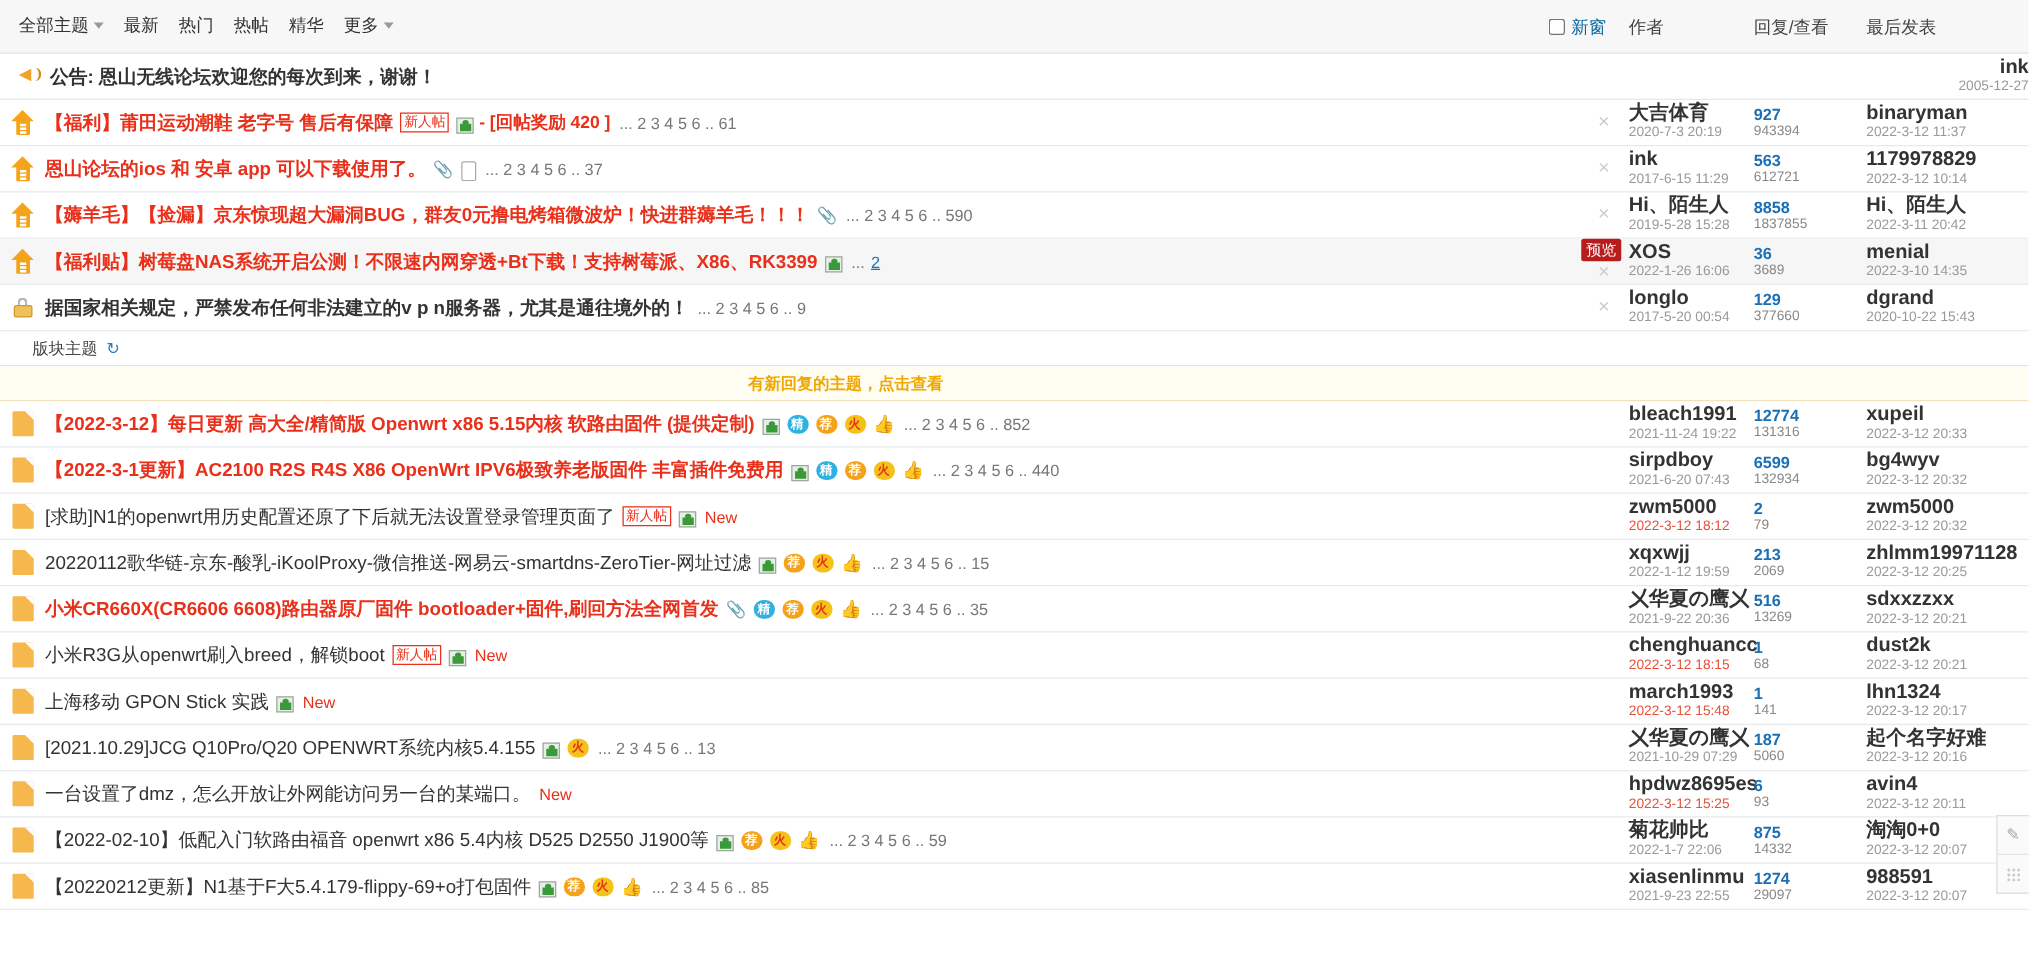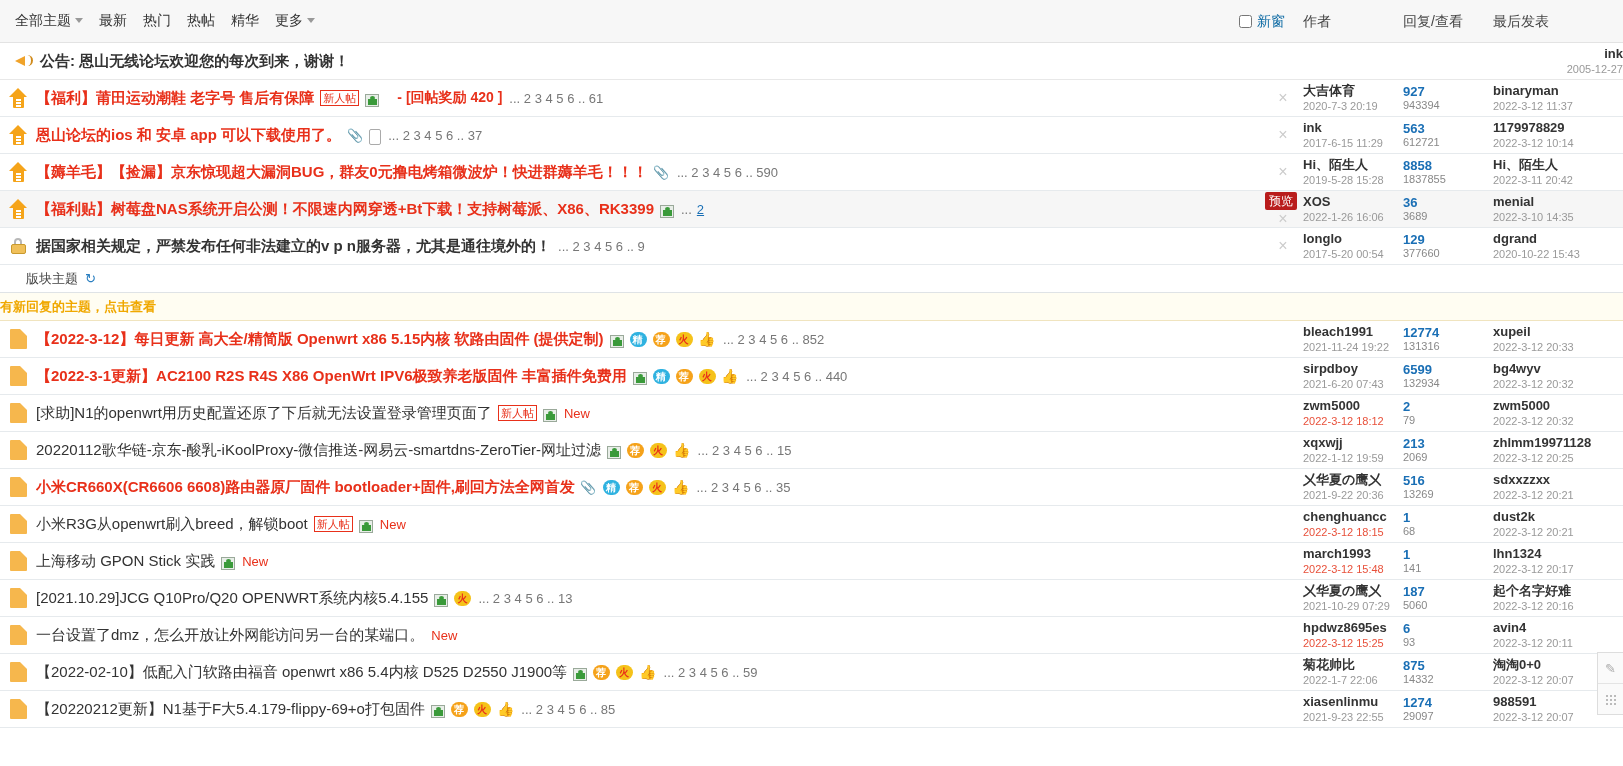--- a/index.html
+++ b/index.html
@@ -66,36 +66,36 @@
   }
   .row .title-cell{
     flex:1;min-width:0;display:flex;align-items:center;
     white-space:nowrap;overflow:hidden;
   }
   .row .close-cell{width:40px;min-width:40px;text-align:center;color:#ccc;font-size:16px;}
   .row .author-cell{width:100px;min-width:100px;}
   .row .reply-cell{width:90px;min-width:90px;}
   .row .last-cell{width:130px;min-width:130px;}
 
-  .t1{font-size:13px;line-height:14px;color:#333;}
+  .t1{font-size:16px;line-height:14px;color:#333;}
   .t2{font-size:11px;line-height:13px;color:#999;margin-top:2px;}
   .t2.red{color:#e8503a;}
   .num1{font-size:13px;line-height:14px;color:#1a6fb5;font-weight:bold;}
   .num2{font-size:11px;line-height:13px;color:#888;margin-top:0;}
   .name-b{font-weight:bold;color:#333;}
 
   
   .ttl{font-size:15px;color:#333;}
   .ttl.bold{font-weight:bold;}
   .ttl.red{color:#e8301a;font-weight:bold;}
   .ttl.dark{color:#333;}
   .pages{color:#777;font-size:13px;margin-left:7px;}
   .pagelink{color:#1a6fb5;text-decoration:underline;margin-left:5px;font-size:13px;}
   .newtag{color:#e8301a;font-size:13px;margin-left:7px;}
-  .reward{color:#e8301a;font-size:14px;font-weight:bold;margin-left:18px;}
+  .reward{color:#e8301a;font-size:14px;font-weight:bold;margin-left:4px;}
 
   
   .badge-new{
     display:inline-block;border:1px solid #e8301a;color:#e8301a;
     font-size:11px;line-height:12px;padding:1px 2px;margin-left:6px;
     vertical-align:middle;
   }
   .badge-preview{
     display:inline-block;background:#b91c1c;color:#fff;
     font-size:12px;line-height:14px;padding:2px 4px;
@@ -181,21 +181,21 @@
     border-bottom:1px solid #dfe3e6;
     padding-left:26px;background:#fff;
   }
   .sectionbar .lbl{font-size:13px;color:#444;}
   .sectionbar .refresh{color:#2a7fc1;margin-left:7px;font-size:13px;}
 
   
   .noticebar{
     height:28px;box-sizing:border-box;
     background:#fffdf2;border-bottom:1px solid #f0e4bf;
-    display:flex;align-items:center;
+    display:flex;align-items:center;justify-content:center;
     color:#f0a800;font-size:13px;font-weight:bold;cursor:pointer;
     padding-right:270px;
   }
 
   
   .sidewidget{
     position:absolute;right:0;top:652px;width:26px;
     border:1px solid #ddd;border-right:none;background:#fafafa;
     box-sizing:border-box;
   }

